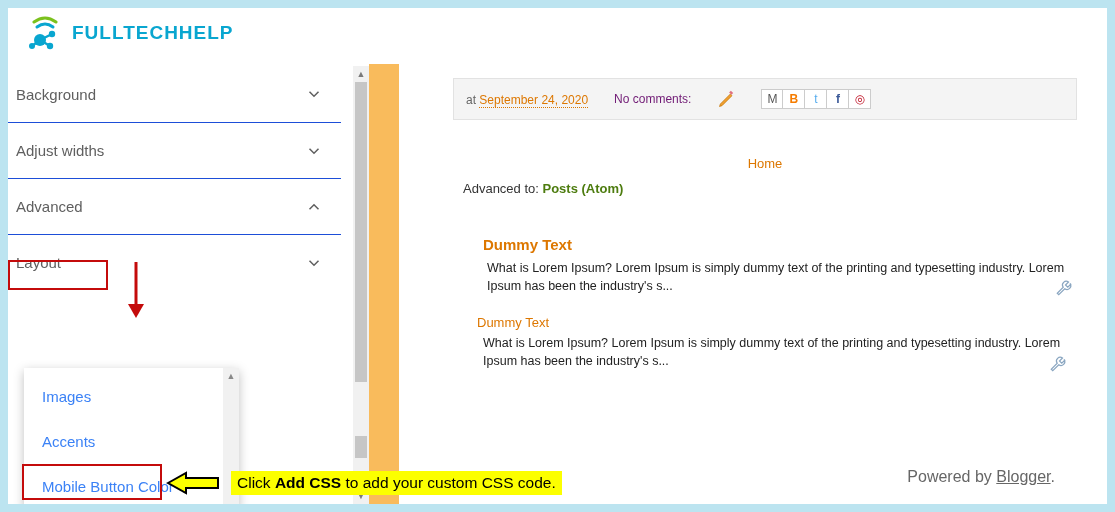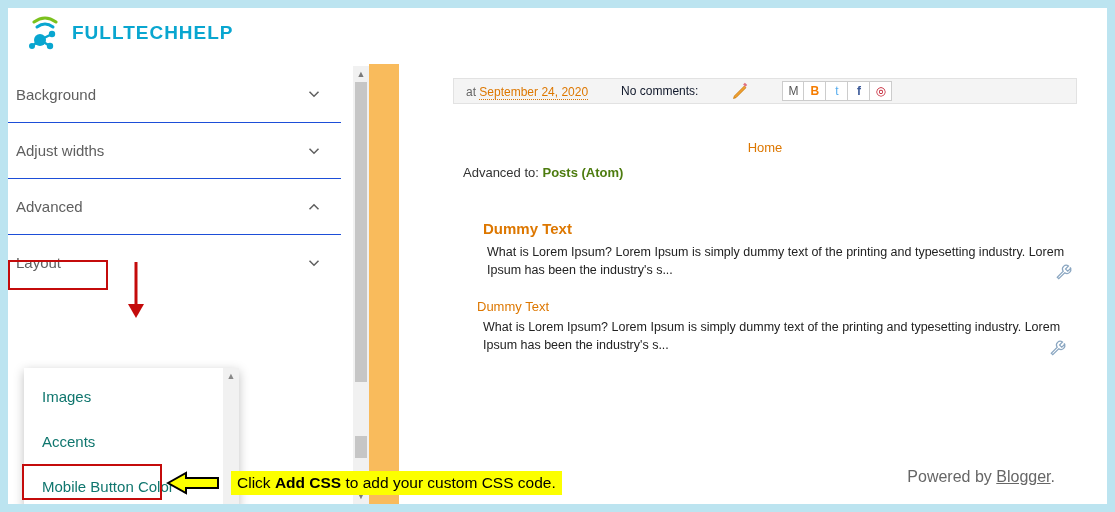--- a/index.html
+++ b/index.html
@@ -63,21 +63,21 @@
     position: absolute;
     left: 16px; top: 302px;
     width: 215px;
     background: #fff;
     box-shadow: 0 3px 10px rgba(0,0,0,0.25);
     padding: 6px 0 0 0;
   }
   .dd-item {
     padding: 14px 18px;
     font-size: 15px;
-    color: #0f766e;
+    color: #3b82f6;
     cursor: pointer;
   }
   .addcss-box {
     position: absolute;
     left: 14px; top: 456px;
     width: 140px; height: 36px;
     border: 2.5px solid #c40b0b;
     pointer-events: none;
     z-index: 5;
   }
@@ -126,29 +126,29 @@
   }
   .content {
     position:absolute;
     left:427px; top:56px; right:12px; bottom:0;
     font-size:13px;
     color:#333;
   }
   .post-header {
     background:#f4f4f4;
     border:1px solid #e2e2e2;
-    padding:2px 12px;
+    padding:10px 12px;
     display:flex;
     align-items:center;
-    gap:27px;
+    gap:20px;
     margin: 14px 18px 0 18px;
   }
   .post-header .at { color:#666; font-size:12px; }
   .post-header .date { color:#dd7700; font-size:12px; border-bottom:1px dotted #dd7700; cursor:pointer;}
-  .post-header .nocom { color:#0f172a; font-size:12px; margin-left:6px; cursor:pointer;}
+  .post-header .nocom { color:#701a75; font-size:12px; margin-left:6px; cursor:pointer;}
   .pencil { width:20px; height:20px; margin-left:6px; cursor:pointer;}
   .share-row { display:flex; gap:0; margin-left:4px; }
   .share-btn {
     width:22px; height:20px;
     border:1px solid #ccc;
     display:flex; align-items:center; justify-content:center;
     font-size:12px; color:#555; background:#fff; cursor:pointer;
   }
   .share-btn + .share-btn { border-left:none; }
   .home-link {

